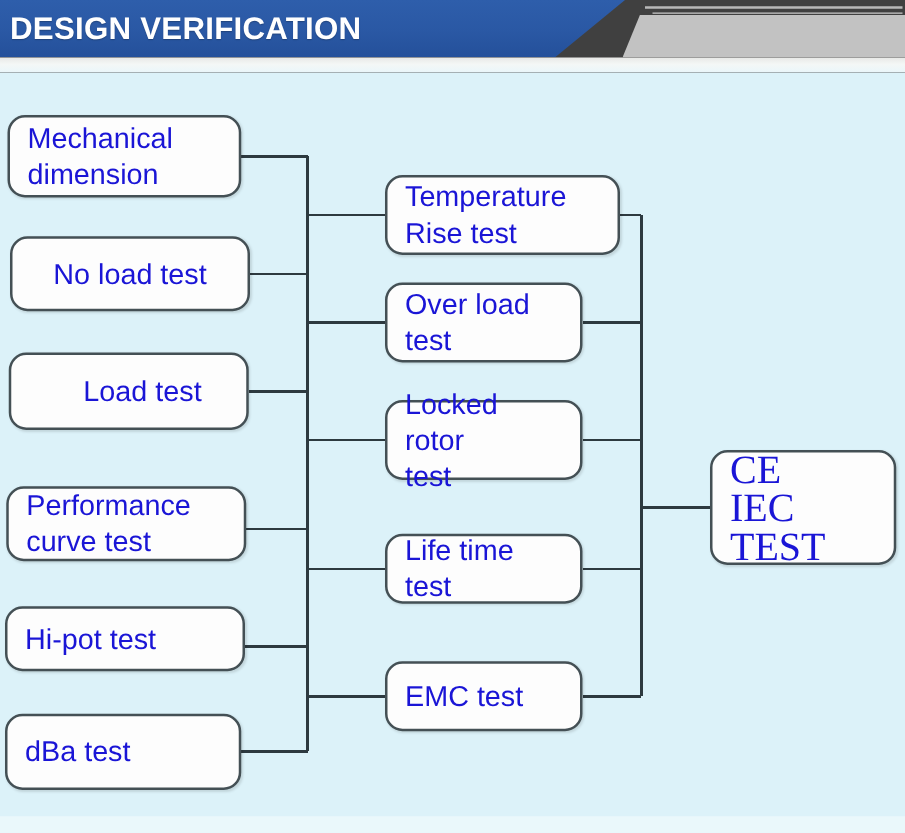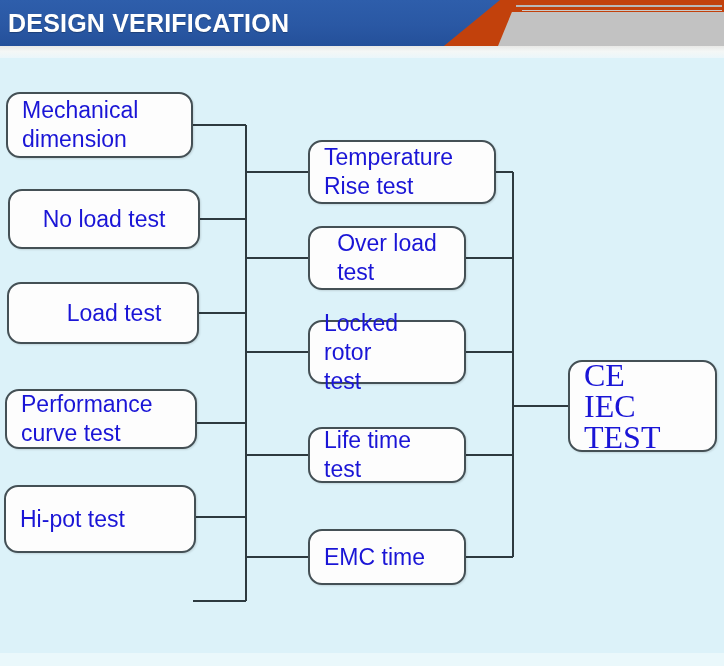--- a/index.html
+++ b/index.html
@@ -21,21 +21,21 @@
     overflow: hidden;
   }
 
   
   #header {
     position: absolute;
     left: 0;
     top: 0;
     width: 724px;
     height: 58px;
-    background: #c2410c;
+    background: #404040;
     overflow: hidden;
   }
   .hdr-blue {
     position: absolute;
     left: -10px;
     top: 0;
     width: 510px;
     height: 46px;
     background: linear-gradient(to bottom, #2e5eab 0%, #2a58a4 55%, #24509a 100%);
     clip-path: polygon(0 0, 100% 0, 89% 100%, 0 100%);
@@ -202,46 +202,49 @@
 
     <div class="node align-center" style="left:7px; top:224px; width:192px; height:62px;padding-left:22px;">
       <div class="title">Load test</div>
     </div>
 
     <div class="node align-left" style="left:5px; top:331px; width:192px; height:60px;">
       <div class="title">Performance
 curve test</div>
     </div>
 
-    <div class="node align-left" style="left:4px; top:427px; width:192px; height:68px;">
+    <div class="node align-left" style="left:4px; top:427px; width:192px; height:52px;">
       <div class="title">Hi-pot test</div>
     </div>
 
+    <div class="node align-left" style="left:4px; top:513px; width:189px; height:61px;">
+      <div class="title">dBa  test</div>
+    </div>
 
     <div class="node align-left" style="left:308px; top:82px; width:188px; height:64px;">
       <div class="title">Temperature
 Rise test</div>
     </div>
 
-    <div class="node align-left" style="left:308px; top:168px; width:158px; height:64px;align-items:center;">
+    <div class="node align-left" style="left:308px; top:168px; width:158px; height:64px;">
       <div class="title">Over load
 test</div>
     </div>
 
     <div class="node align-left" style="left:308px; top:262px; width:158px; height:64px;">
       <div class="title">Locked rotor
 test</div>
     </div>
 
     <div class="node align-left" style="left:308px; top:369px; width:158px; height:56px;">
       <div class="title">Life time test</div>
     </div>
 
     <div class="node align-left" style="left:308px; top:471px; width:158px; height:56px;">
-      <div class="title">EMC time</div>
+      <div class="title">EMC test</div>
     </div>
 
     <div class="node align-left serif" style="left:568px; top:302px; width:149px; height:92px;">
       <div class="title">CE
 IEC  TEST</div>
     </div>
 
   </div>
 
   <div id="bottom-band"></div>

